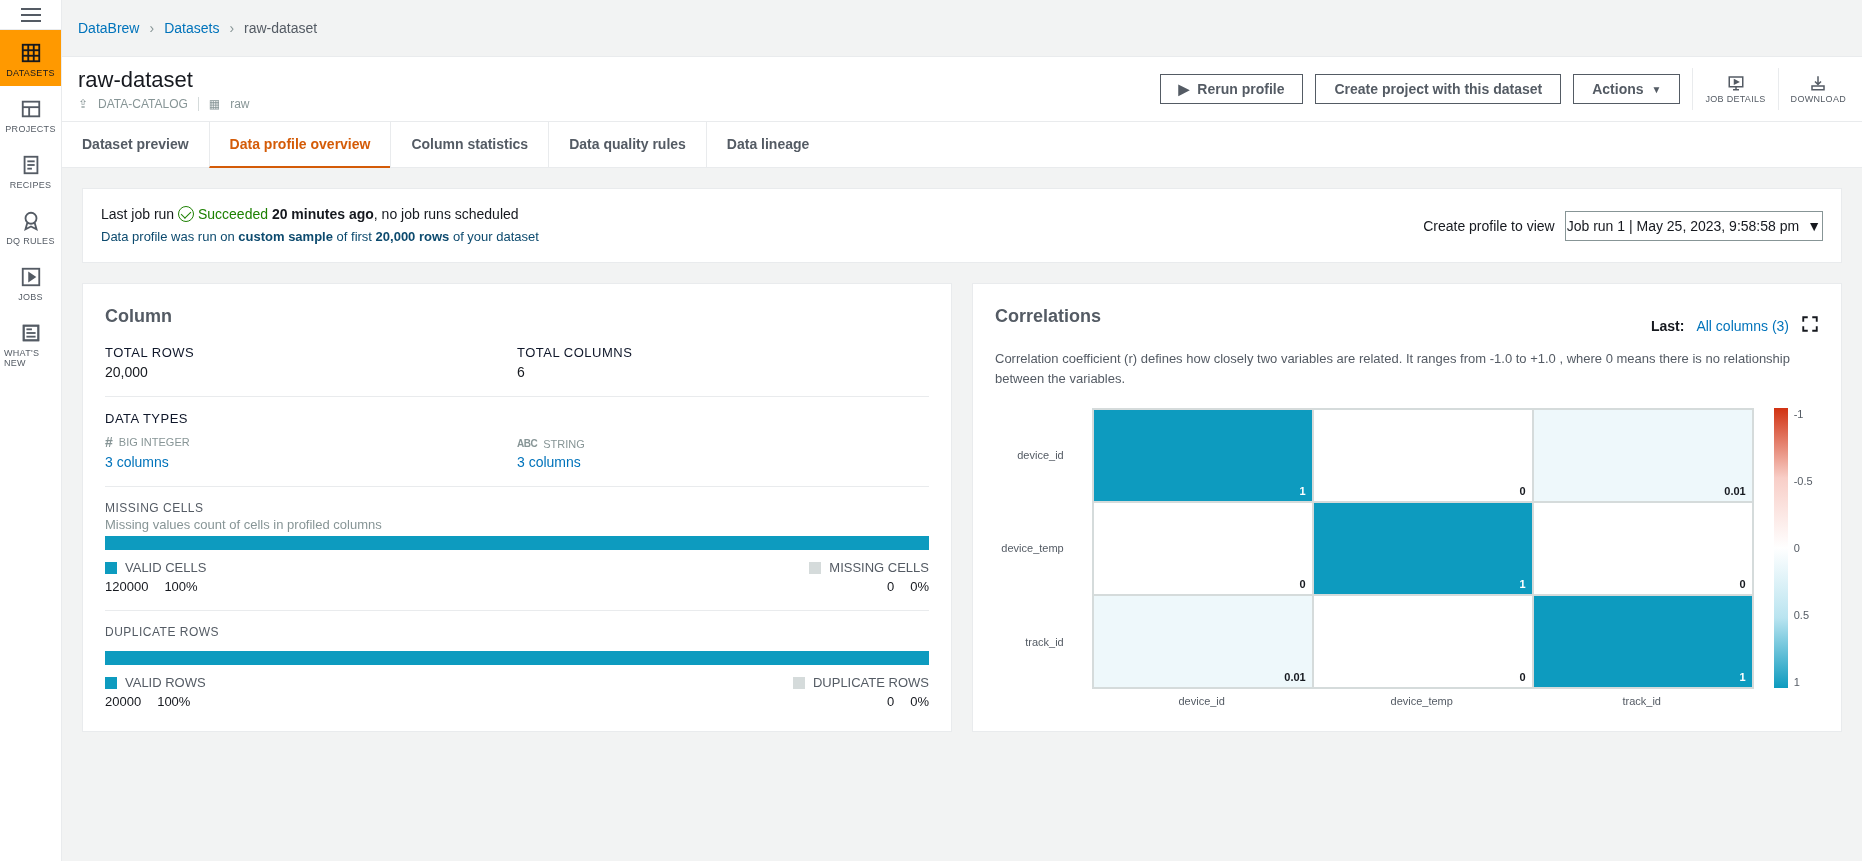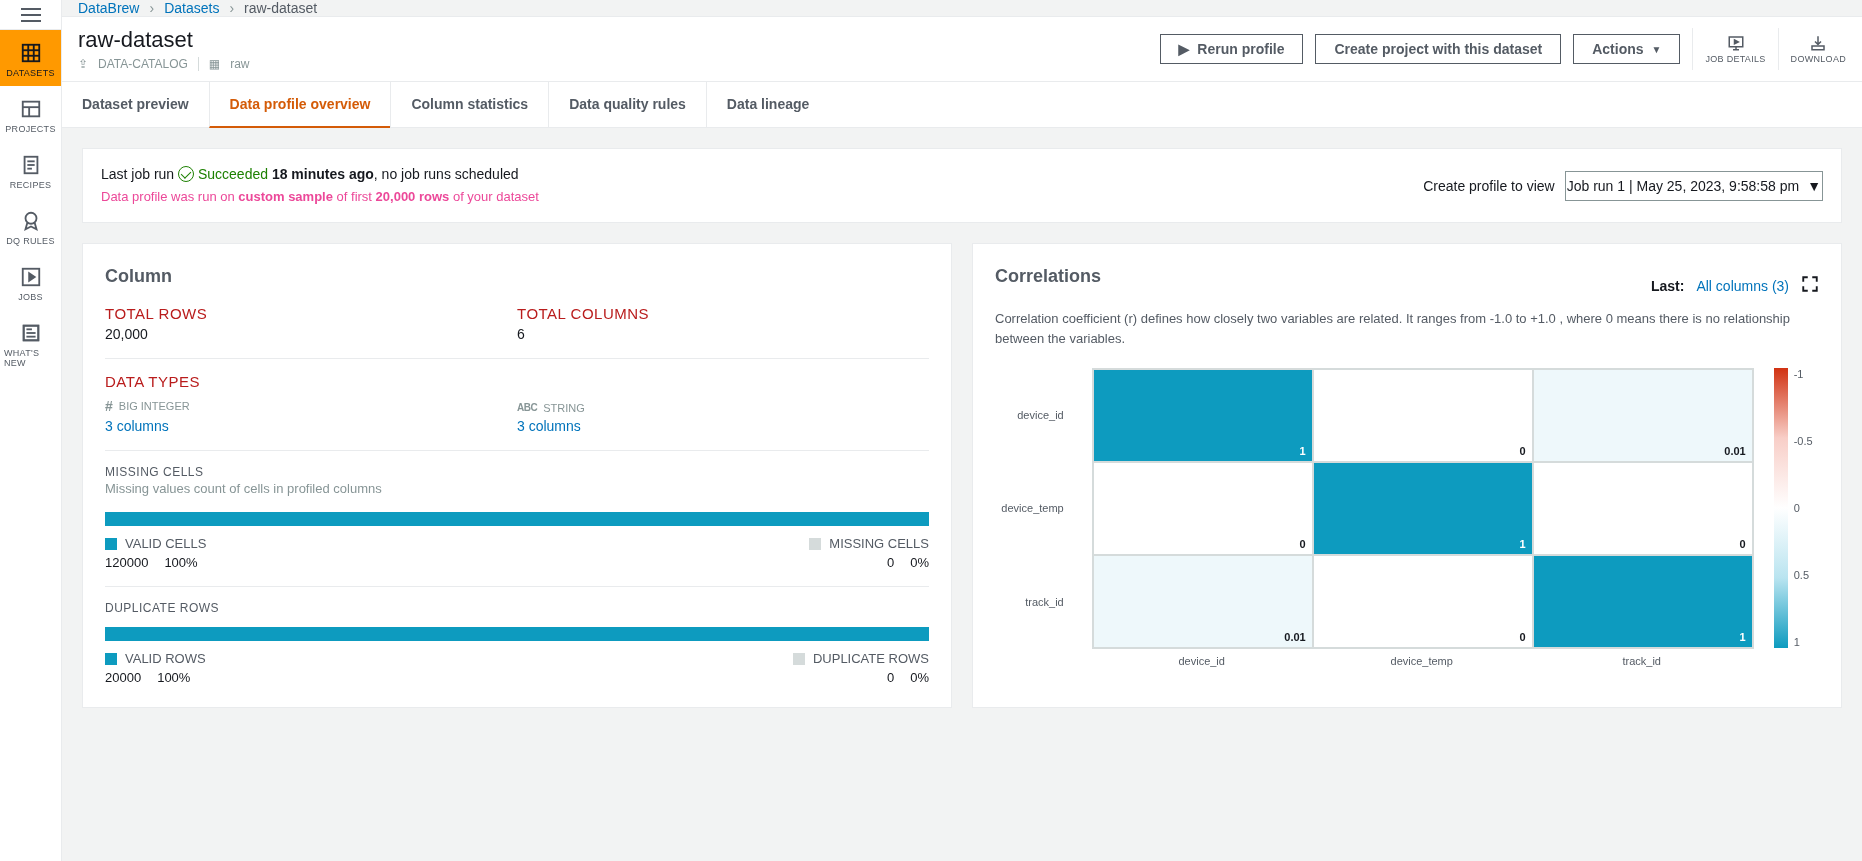--- a/index.html
+++ b/index.html
@@ -14,21 +14,21 @@
 .hamburger-icon span { height: 2px; background: #545b64; }
 .nav-item { display: flex; flex-direction: column; align-items: center; padding: 12px 4px 8px 4px; cursor: pointer; font-size: 9px; color: #545b64; letter-spacing: 0.3px; }
 .nav-item.active { background: #ff9900; color: #16191f; }
 .nav-item .nav-icon { width: 22px; height: 22px; margin-bottom: 4px; display: flex; align-items: center; justify-content: center; }
 .nav-item .nav-icon svg { width: 22px; height: 22px; }
 
 
 .main { flex: 1; display: flex; flex-direction: column; overflow: hidden; }
 
 
-.breadcrumb { padding: 0 16px; font-size: 14px; color: #0073bb; display: flex; align-items: center; gap: 10px; }
+.breadcrumb { padding: 20px 16px; font-size: 14px; color: #0073bb; display: flex; align-items: center; gap: 10px; }
 .breadcrumb a { color: #0073bb; text-decoration: none; cursor: pointer; }
 .breadcrumb .sep { color: #879596; }
 .breadcrumb .current { color: #545b64; }
 
 
 .page-header { background: #fff; border-top: 1px solid #e9ebed; border-bottom: 1px solid #e9ebed; padding: 10px 16px 10px 16px; display: flex; justify-content: space-between; align-items: center; }
 .header-left h1 { font-size: 22px; font-weight: 400; margin-bottom: 4px; }
 .header-meta { color: #879596; font-size: 12px; display: flex; align-items: center; gap: 10px; }
 .header-meta .meta-icon { color: #879596; }
 .header-meta .divider { width: 1px; height: 14px; background: #d5dbdb; }
@@ -42,43 +42,43 @@
 
 .tabs { background: #fff; border-bottom: 1px solid #e9ebed; display: flex; padding: 0; }
 .tab { padding: 14px 20px; font-size: 14px; font-weight: 600; color: #545b64; cursor: pointer; border-left: 1px solid #e9ebed; }
 .tab:first-child { border-left: none; }
 .tab.active { color: #d45b07; border-bottom: 2px solid #d45b07; margin-bottom: -1px; }
 
 
 .content { flex: 1; padding: 20px; overflow: auto; background: #f2f3f3; }
 .status-bar { background: #fff; border: 1px solid #e9ebed; border-radius: 0; padding: 14px 18px; display: flex; justify-content: space-between; align-items: center; }
 .status-left { font-size: 14px; color: #16191f; line-height: 1.6; }
-.status-left .sub { color: #ec4899; font-size: 13px; margin-top: 2px; }
+.status-left .sub { color: #0c4a6e; font-size: 13px; margin-top: 2px; }
 .status-left .succeeded { color: #1d8102; }
 .status-left .check { display: inline-flex; width: 16px; height: 16px; border: 1.5px solid #1d8102; border-radius: 50%; align-items: center; justify-content: center; vertical-align: text-bottom; }
 .status-left .check::after { content: ""; width: 5px; height: 8px; border-right: 1.8px solid #1d8102; border-bottom: 1.8px solid #1d8102; transform: rotate(45deg); margin-top: -2px; }
 .status-right { display: flex; align-items: center; gap: 10px; font-size: 14px; }
 .select-trigger { border: 1px solid #879596; background: #fff; padding: 6px 1px; font-size: 14px; cursor: pointer; display: flex; align-items: center; gap: 8px; }
 
 .panels { display: flex; gap: 20px; margin-top: 20px; align-items: stretch; }
 .panel { background: #fff; border: 1px solid #e9ebed; flex: 1; padding: 22px; }
 .panel h2 { font-size: 18px; font-weight: 700; color: #545b64; margin-bottom: 18px; }
 
 
 .summary-row { display: flex; padding-bottom: 16px; margin-bottom: 14px; border-bottom: 1px solid #e9ebed; }
 .summary-row:last-child { border-bottom: none; margin-bottom: 0; padding-bottom: 0; }
 .summary-col { flex: 1; }
-.summary-label { font-size: 15px; color: #b91c1c; letter-spacing: 0.5px; margin-bottom: 4px; }
+.summary-label { font-size: 13px; color: #0f172a; letter-spacing: 0.5px; margin-bottom: 4px; }
 .summary-value { font-size: 14px; color: #16191f; }
 .summary-link { color: #0073bb; cursor: pointer; font-size: 14px; }
 .type-badge { font-size: 11px; color: #879596; display: inline-flex; align-items: center; gap: 6px; margin-bottom: 4px; }
 .type-badge .hash { font-weight: 700; font-size: 14px; color: #879596; }
 .type-badge .abc { font-weight: 700; font-size: 10px; color: #879596; letter-spacing: -0.5px; }
 .section-title { font-size: 12px; color: #545b64; letter-spacing: 0.5px; }
-.section-sub { font-size: 13px; color: #879596; margin-top: 2px; margin-bottom: 16px; }
+.section-sub { font-size: 13px; color: #879596; margin-top: 2px; margin-bottom: 4px; }
 .progress-bar { height: 14px; background: #0d9bbf; width: 100%; margin-bottom: 10px; }
 .bar-stats { display: flex; justify-content: space-between; font-size: 13px; }
 .bar-stats .left, .bar-stats .right { display: flex; flex-direction: column; gap: 4px; }
 .bar-stats .right { align-items: flex-end; text-align: right; }
 .legend-line { display: flex; align-items: center; gap: 8px; color: #545b64; }
 .legend-swatch { width: 12px; height: 12px; display: inline-block; }
 .legend-swatch.teal { background: #0d9bbf; }
 .legend-swatch.grey { background: #d5dbdb; }
 .stat-line { display: flex; gap: 16px; color: #16191f; }
 
@@ -241,21 +241,21 @@
       <div class="tab">Data lineage</div>
     </div>
 
     <div class="content">
       <div class="status-bar">
         <div class="status-left">
           <div>
             <span>Last job run</span>
             <span class="check"></span>
             <span class="succeeded">Succeeded</span>
-            <strong>18 minutes ago</strong><span>, no job runs scheduled</span>
+            <strong>20 minutes ago</strong><span>, no job runs scheduled</span>
           </div>
           <div class="sub">
             <span>Data profile was run on </span><strong>custom sample</strong><span> of first </span><strong>20,000 rows</strong><span> of your dataset</span>
           </div>
         </div>
         <div class="status-right">
           <span>Create profile to view</span>
           <div class="select-trigger">
             <span>Job run 1 | May 25, 2023, 9:58:58 pm</span>
             <span>▼</span>

